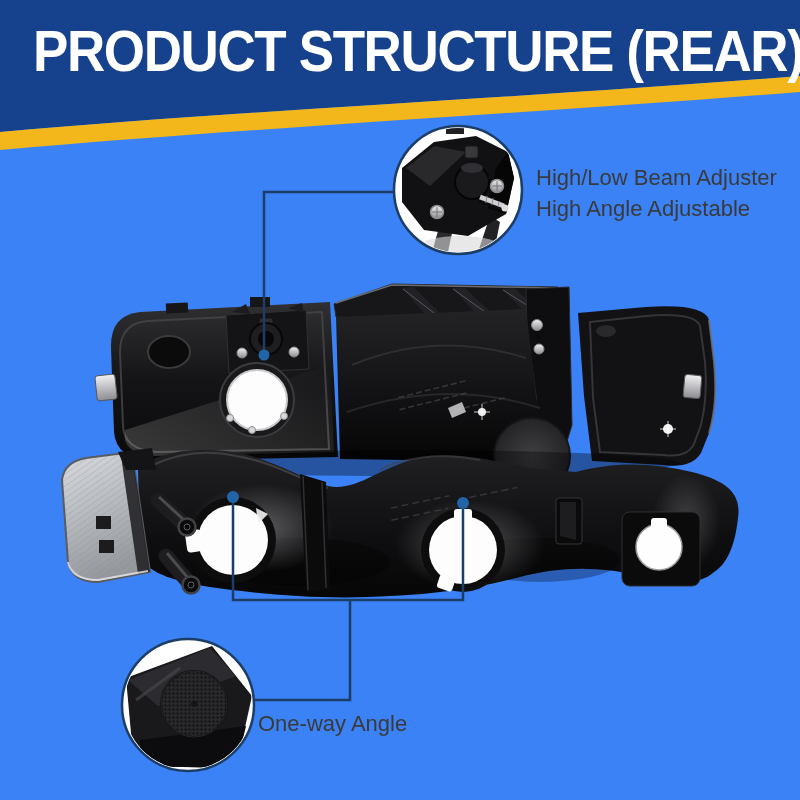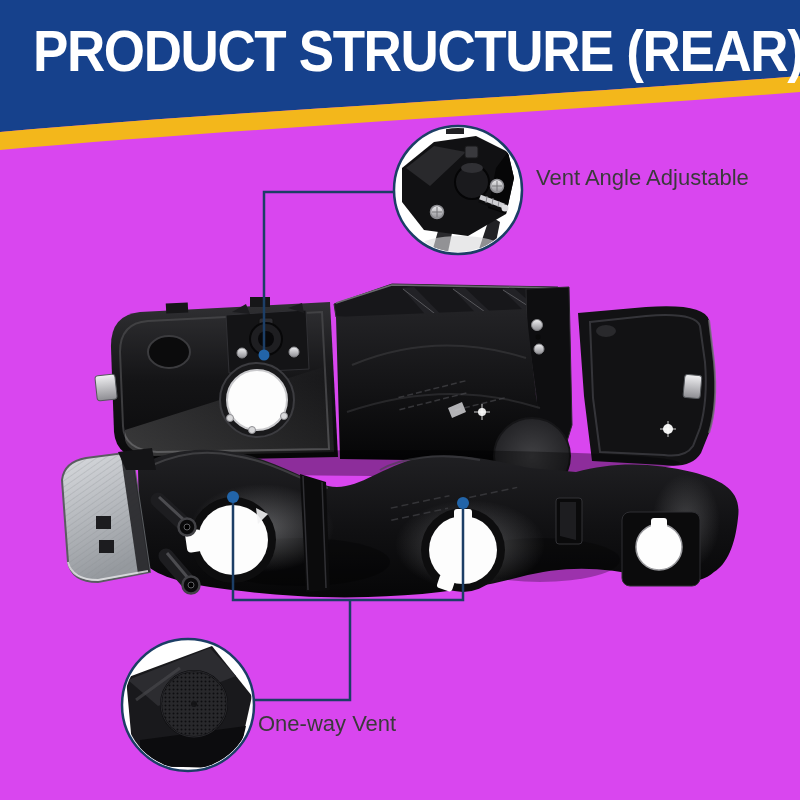--- a/index.html
+++ b/index.html
@@ -1,16 +1,16 @@
 <!DOCTYPE html>
 <html><head>
 <meta charset="utf-8">
 <style>
   html,body{margin:0;padding:0;background:#fff;}
-  .stage{position:relative;width:800px;height:800px;background:#d946ef;overflow:hidden;
+  .stage{position:relative;width:800px;height:800px;background:#3b82f6;overflow:hidden;
          font-family:"Liberation Sans",sans-serif;}
   .stage svg{position:absolute;left:0;top:0;}
   .page-title{position:absolute;left:33px;top:18px;width:760px;
     font-size:57px;font-weight:700;color:#ffffff;letter-spacing:-1.5px;
     transform:scaleX(.93);transform-origin:left top;white-space:nowrap;}
   .callout-label{position:absolute;color:#3a3a3a;font-size:22px;line-height:31px;}
   .label-top{left:536px;top:162px;}
   .label-bottom{left:258px;top:708px;}
 </style>
 </head>
@@ -262,20 +262,21 @@
       <circle cx="194" cy="704" r="33" fill="none" stroke="#39393d" opacity="0.6"></circle>
       <circle cx="194" cy="704" r="3" fill="#141416"></circle>
     </g>
     <circle cx="188" cy="705" r="66" fill="none" stroke="#1c3e66" stroke-width="2.5"></circle>
   </g>
 </svg>
 
 <div class="page-title">PRODUCT STRUCTURE (REAR)</div>
 
 <div class="callout-label label-top">
-  <div>Vent Angle Adjustable</div>
+  <div>High/Low Beam Adjuster</div>
+  <div>High Angle Adjustable</div>
 </div>
 
 <div class="callout-label label-bottom">
-  <div>One-way Vent</div>
+  <div>One-way Angle</div>
 </div>
 
 </div>
 
 </body></html>

